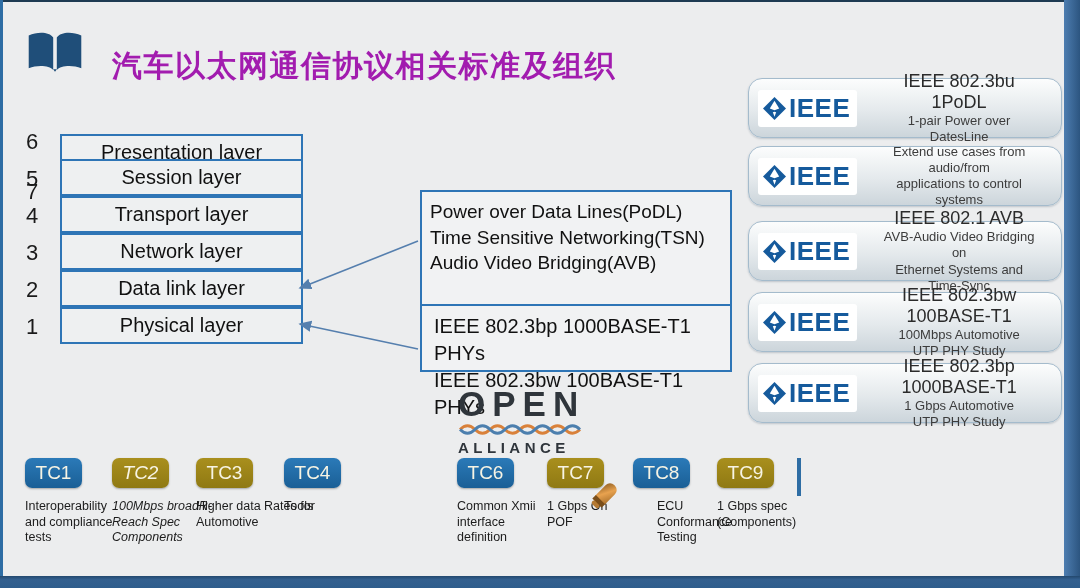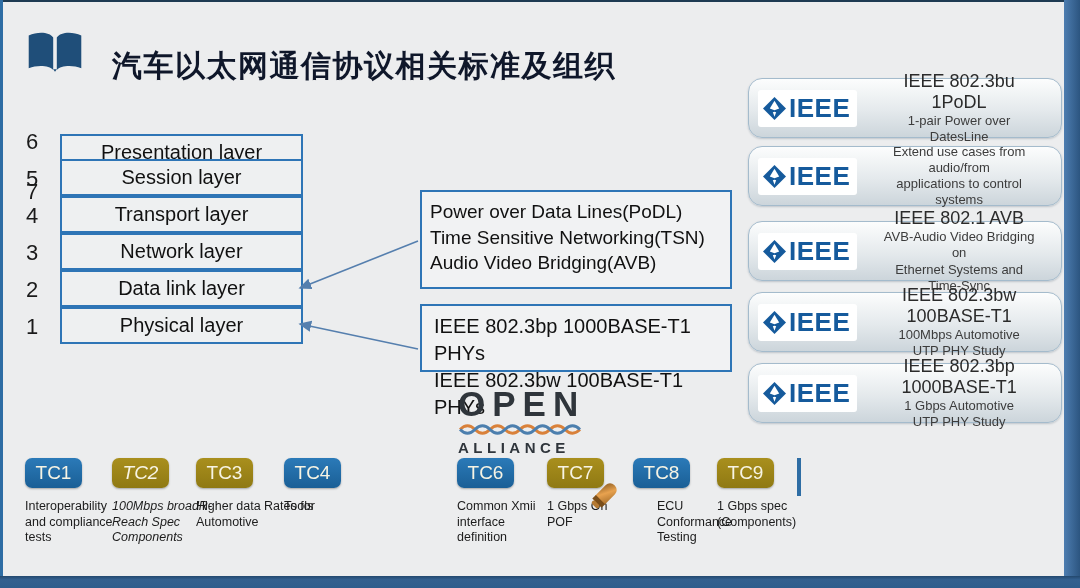--- a/index.html
+++ b/index.html
@@ -10,31 +10,31 @@
   
   .frame-top{position:absolute;left:0;top:0;width:1080px;height:2px;background:#1e3a52;}
   .frame-left{position:absolute;left:0;top:0;width:3px;height:588px;background:#2e6da4;}
   .frame-right{position:absolute;right:0;top:0;width:16px;height:588px;
     background:linear-gradient(to right,#4d7db0,#2c5580);}
   .frame-bottom{position:absolute;left:0;bottom:0;width:1080px;height:12px;
     background:linear-gradient(to bottom,#23486e,#33608f 30%,#2e5d8c);}
   
   .header{position:absolute;left:26px;top:14px;display:flex;align-items:center;gap:28px;}
   .book-icon{width:58px;height:46px;}
-  .page-title{font-size:30px;font-weight:700;color:#0f172a;letter-spacing:1.5px;margin-top:32px;}
+  .page-title{font-size:30px;font-weight:700;color:#a21caf;letter-spacing:1.5px;margin-top:32px;}
   .osi-row{position:absolute;left:0;display:flex;align-items:center;height:37px;}
   .osi-num{position:absolute;left:18px;width:28px;text-align:center;font-size:22px;color:#1a1a1a;}
   .osi-box{position:absolute;left:60px;width:243px;height:37px;box-sizing:border-box;
     border:2px solid #2e75b6;margin-top:-2px;background:#eef0f1;
     display:flex;align-items:center;justify-content:center;
     font-size:20px;color:#111;}
   
   .callout{position:absolute;box-sizing:border-box;border:2px solid #2e75b6;background:#f1f2f3;
     padding:7px 12px;font-size:19px;color:#111;line-height:1.35;}
-  .callout-protocols{left:420px;top:190px;width:312px;height:99px;padding-left:8px;}
+  .callout-protocols{left:420px;top:190px;width:312px;height:116px;padding-left:8px;}
   .callout-phys{left:420px;top:304px;width:312px;height:68px;font-size:20px;}
   
   .arrows{position:absolute;left:0;top:0;pointer-events:none;}
   
   .ieee-badge{position:absolute;left:748px;width:314px;height:60px;box-sizing:border-box;
     border:1px solid #a4bbcc;border-radius:14px;
     background:linear-gradient(to bottom,#fcfdfd,#e4e9ec 55%,#ccd5db);
     box-shadow:0 1px 2px rgba(60,80,100,.25);
     display:flex;align-items:center;}
   .ieee-logo{margin-left:9px;background:#fff;border-radius:3px;padding:3px 7px 3px 4px;

